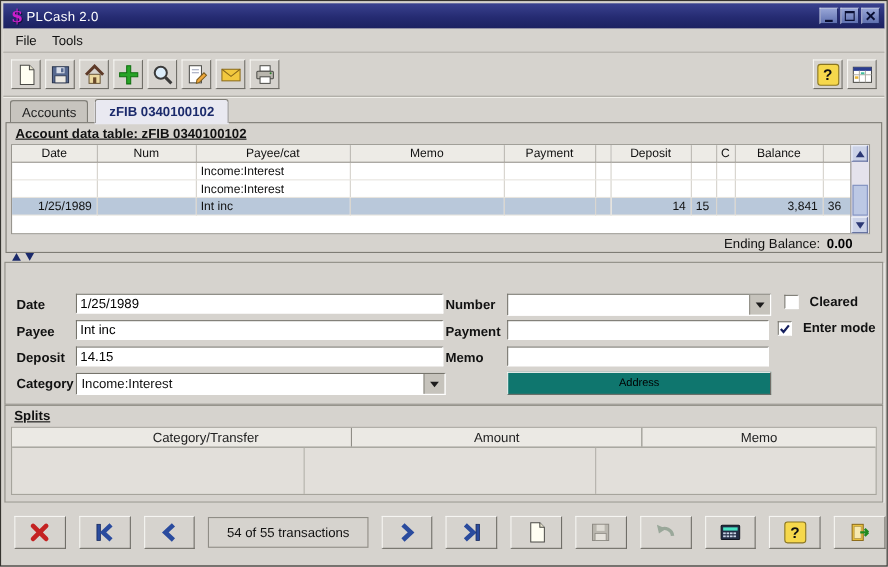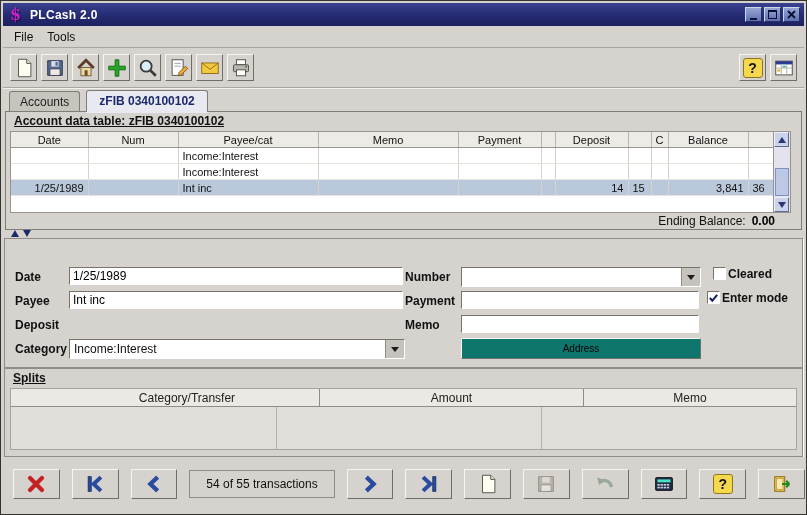--- a/index.html
+++ b/index.html
@@ -7,21 +7,21 @@
        font-family:"Liberation Sans","DejaVu Sans",sans-serif;font-size:12px;color:#111;}
   .window{position:absolute;left:0;top:0;width:805px;height:513px;background:#d6d3ce;
           border:1px solid #35332f;}
   
   .titlebar{position:absolute;left:2px;top:2px;right:2px;height:23px;
             background:linear-gradient(to bottom,#3a428f 0%,#252b72 55%,#1c2160 100%);
             display:flex;align-items:center;padding:0 4px;box-sizing:border-box;}
   .app-icon{width:17px;height:17px;display:flex;align-items:center;justify-content:center;
             font-family:"DejaVu Serif",serif;font-weight:bold;font-size:16px;color:#cb1fcb;
             text-shadow:1px 1px 0 #12123d;}
-  .win-title{color:#fff;font-weight:bold;font-size:12px;margin-left:6px;letter-spacing:.3px;}
+  .win-title{color:#fff;font-weight:normal;font-size:12px;letter-spacing:.3px;}
   .win-controls{margin-left:auto;display:flex;gap:2px;}
   .wbtn{width:17px;height:15px;background:linear-gradient(#97a5d6,#5f70b0);
         border:1px solid;border-color:#cdd5ec #222c6a #222c6a #cdd5ec;
         display:flex;align-items:center;justify-content:center;padding:0;cursor:default;}
   .glyph-min{width:7px;height:2px;background:#0a0f33;margin-top:8px;}
   .glyph-max{width:7px;height:6px;border:2px solid #0a0f33;border-width:2px 1px 1px 1px;}
   
   .menubar{position:absolute;left:2px;top:25px;right:2px;height:21px;display:flex;align-items:center;
            padding-left:4px;border-bottom:1px solid #a9a69f;box-shadow:0 1px 0 #f3f1ed;background:#d6d3ce;}
   .menu-item{padding:2px 7px;}
@@ -74,21 +74,21 @@
   .tfield{position:absolute;height:18px;box-sizing:border-box;background:#fff;font-size:12px;
           border:1px solid;border-color:#76746c #ffffff #ffffff #76746c;padding:1px 3px;
           font-family:"Liberation Sans","DejaVu Sans",sans-serif;}
   .combo{position:absolute;height:20px;box-sizing:border-box;display:flex;background:#fff;
          border:1px solid;border-color:#76746c #ffffff #ffffff #76746c;}
   .combo .val{flex:1;padding:2px 4px;font-size:12px;white-space:nowrap;overflow:hidden;}
   .combo .arrow{width:18px;background:#c6c3bc;border-left:1px solid #8f8d86;
                 display:flex;align-items:center;justify-content:center;}
   .combo .arrow i{width:0;height:0;border-left:4px solid transparent;border-right:4px solid transparent;
                   border-top:5px solid #1c1c1c;}
-  .cb{position:absolute;display:flex;align-items:flex-start;gap:2px;}
+  .cb{position:absolute;display:flex;align-items:flex-end;gap:10px;}
   .cb .box{width:13px;height:13px;background:#fff;box-sizing:border-box;
            border:1px solid;border-color:#76746c #ffffff #ffffff #76746c;
            display:flex;align-items:center;justify-content:center;}
   .cb .cap{font-weight:bold;}
   .btn{position:absolute;background:#0f766e;border:1px solid;
        border-color:#f6f5f2 #706e68 #706e68 #f6f5f2;font-weight:normal;font-size:10px;
        display:flex;align-items:center;justify-content:center;
        font-family:"Liberation Sans","DejaVu Sans",sans-serif;}
   
   .splits-panel{position:absolute;left:3px;top:367px;right:3px;height:87px;background:#d6d3ce;
@@ -313,20 +313,21 @@
 
   <div class="editor-panel">
 
     <span class="lbl" style="left:10px;top:31px;">Date</span>
     <input class="tfield" style="left: 64px; top: 28px; width: 334px;" value="1/25/1989">
 
     <span class="lbl" style="left:10px;top:55px;">Payee</span>
     <input class="tfield" style="left: 64px; top: 52px; width: 334px;" value="Int inc">
 
     <span class="lbl" style="left:10px;top:79px;">Deposit</span>
+    <input class="tfield" style="left: 64px; top: 76px; width: 334px;" value="14.15">
 
     <span class="lbl" style="left:10px;top:103px;">Category</span>
     <div class="combo" style="left:64px;top:100px;width:336px;">
       <span class="val">Income:Interest</span>
       <span class="arrow">
           <i></i>
         </span>
     </div>
 
     <span class="lbl" style="left:400px;top:31px;">Number</span>

